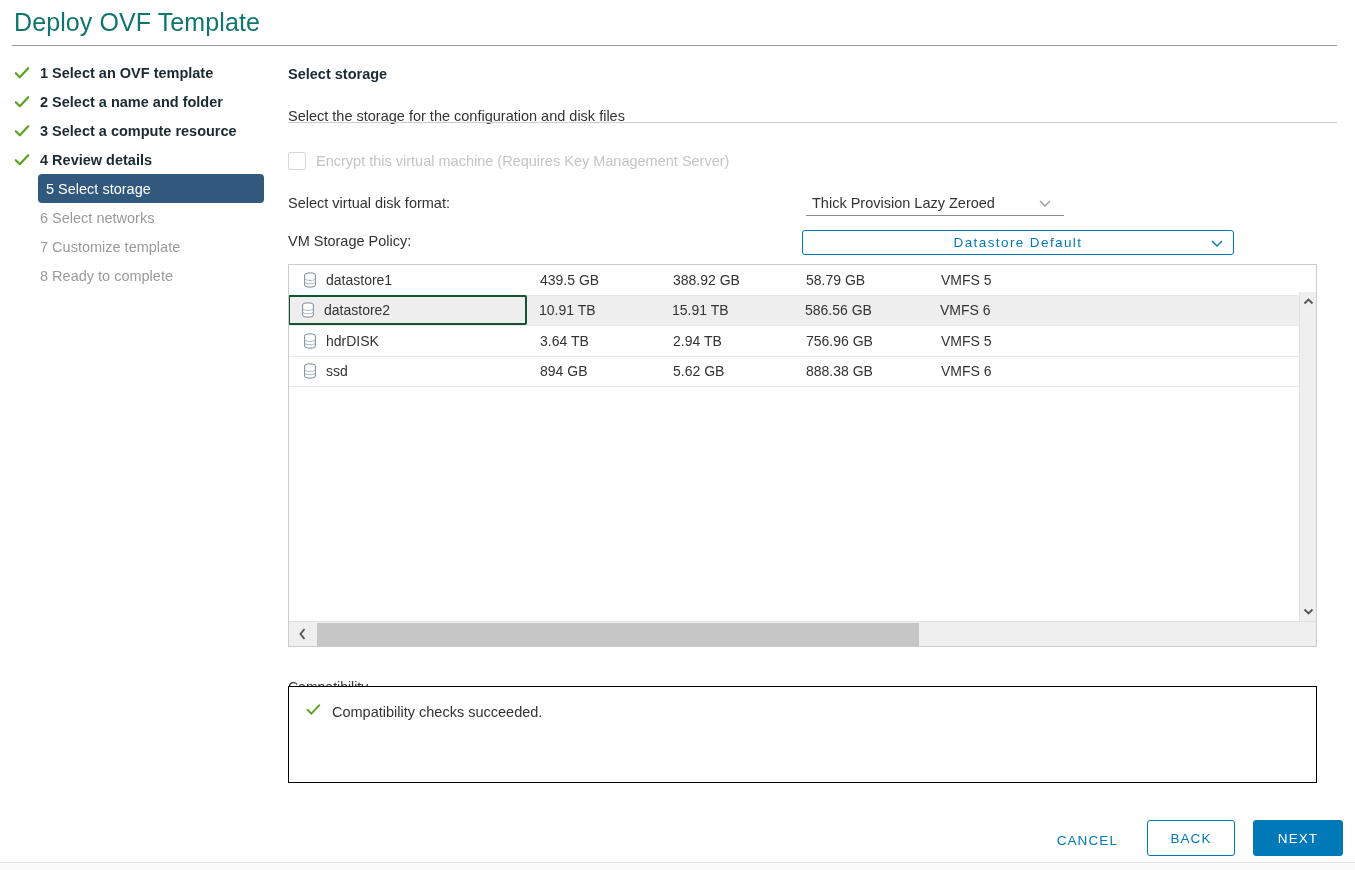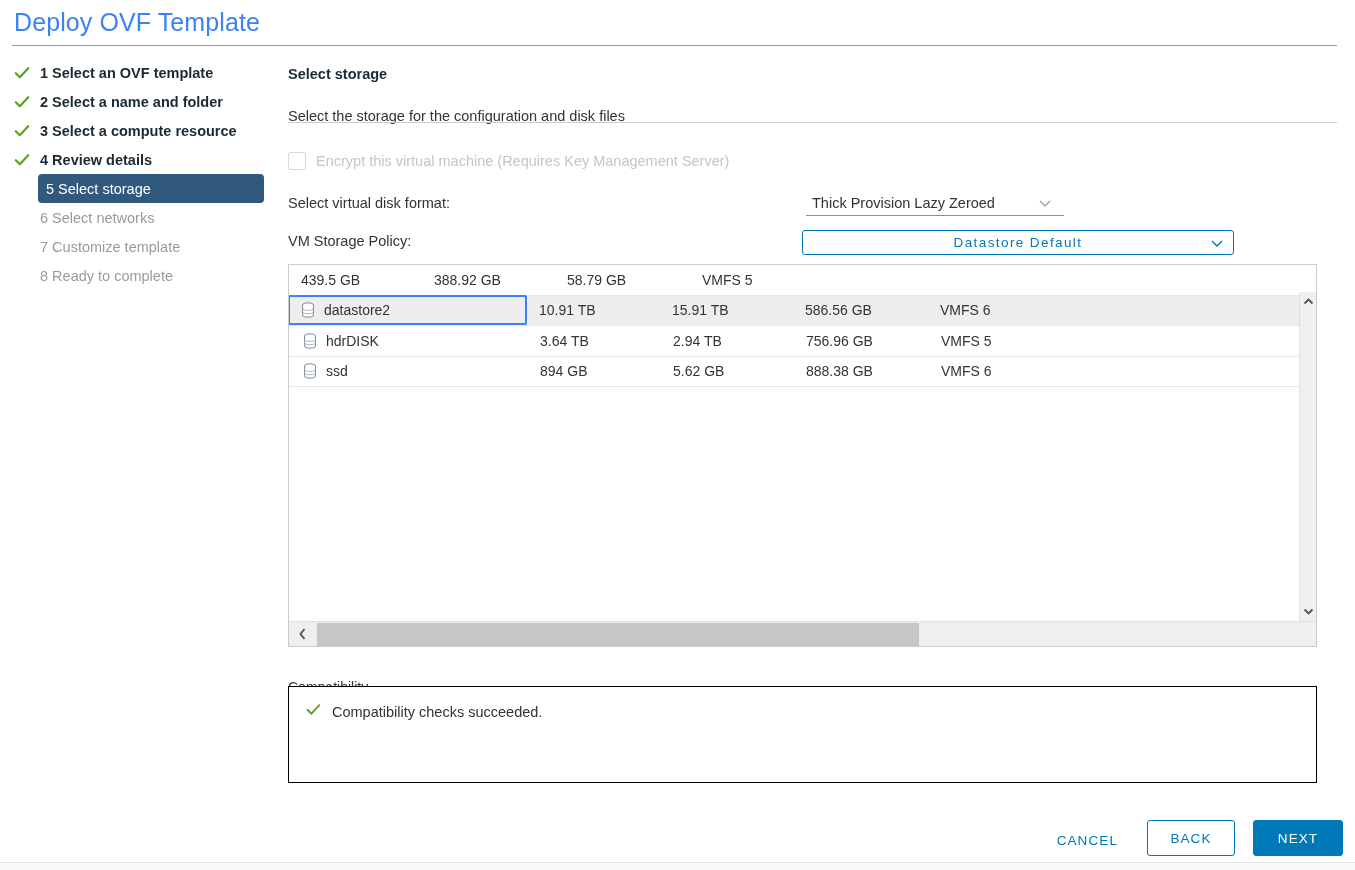--- a/index.html
+++ b/index.html
@@ -16,21 +16,21 @@
     background: #fff;
     overflow: hidden;
   }
 
   
   .title {
     position: absolute;
     left: 14px; top: 8px;
     font-size: 25px;
     font-weight: 400;
-    color: #3b82f6;
+    color: #0f766e;
     letter-spacing: 0.1px;
   }
   .title-divider {
     position: absolute;
     left: 12px; top: 45px;
     width: 1325px; height: 1px;
     background: #9a9a9a;
   }
 
   
@@ -184,21 +184,21 @@
   .tr.selected { background: #eeeeee; }
   .td {
     font-size: 14px;
     color: #333;
     display: flex; align-items: center;
     padding-left: 12px;
     height: 100%;
   }
   .td.name { padding-left: 14px; }
   .tr.selected .td.name {
-    border: 2px solid #3b82f6;
+    border: 2px solid #14532d;
     border-radius: 2px;
     height: 30px;
     margin-left: -1px;
     padding-left: 11px;
   }
   .ds-icon { margin-right: 9px; display: block; flex: 0 0 auto; }
 
   
   .vscroll {
     position: absolute;
@@ -374,20 +374,31 @@
         <svg width="14" height="14" viewBox="0 0 14 14">
             <path d="M2 5 L7 10 L12 5" fill="none" stroke="#0079b8" stroke-width="1.4"></path>
           </svg>
       </span>
     </div>
 
     <div class="table-wrap">
 
       <div class="tbody" id="tbody">
           <div class="tr">
+            <div class="td col-name name">
+              <span style="display: flex;">
+                <svg class="ds-icon" width="14" height="16" viewBox="0 0 14 16">
+                  <ellipse cx="7" cy="3" rx="5.4" ry="2.1" fill="#fff" stroke="#7a8b99" stroke-width="1"></ellipse>
+                  <path d="M1.6 3 V13 a5.4 2.1 0 0 0 10.8 0 V3" fill="#fff" stroke="#7a8b99" stroke-width="1"></path>
+                  <path d="M1.6 6.3 a5.4 2.1 0 0 0 10.8 0" fill="none" stroke="#9fb0bd" stroke-width="0.9"></path>
+                  <path d="M1.6 9.6 a5.4 2.1 0 0 0 10.8 0" fill="none" stroke="#9fb0bd" stroke-width="0.9"></path>
+                </svg>
+              </span>
+              <span>datastore1</span>
+            </div>
             <div class="td col-cap">439.5 GB</div>
             <div class="td col-prov">388.92 GB</div>
             <div class="td col-free">58.79 GB</div>
             <div class="td col-type">VMFS 5</div>
             <div class="td col-clu"></div>
           </div>
           <div class="tr selected">
             <div class="td col-name name">
               <span style="display: flex;">
                 <svg class="ds-icon" width="14" height="16" viewBox="0 0 14 16">

